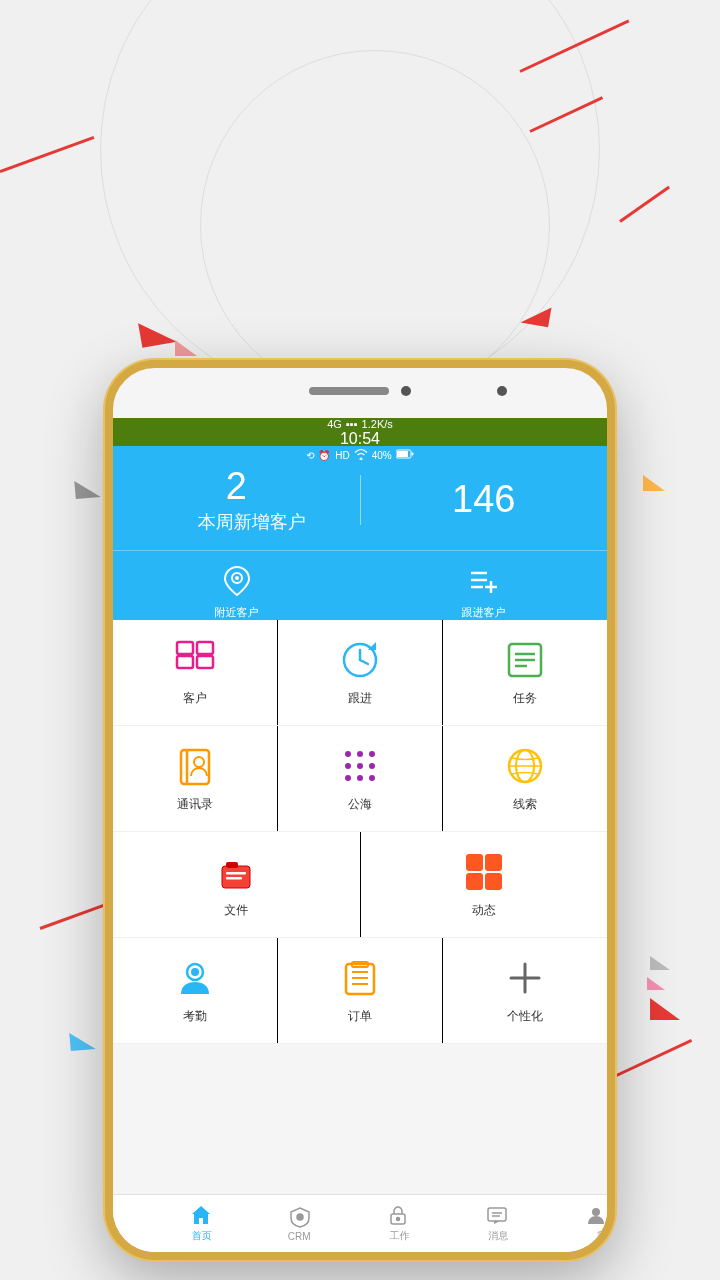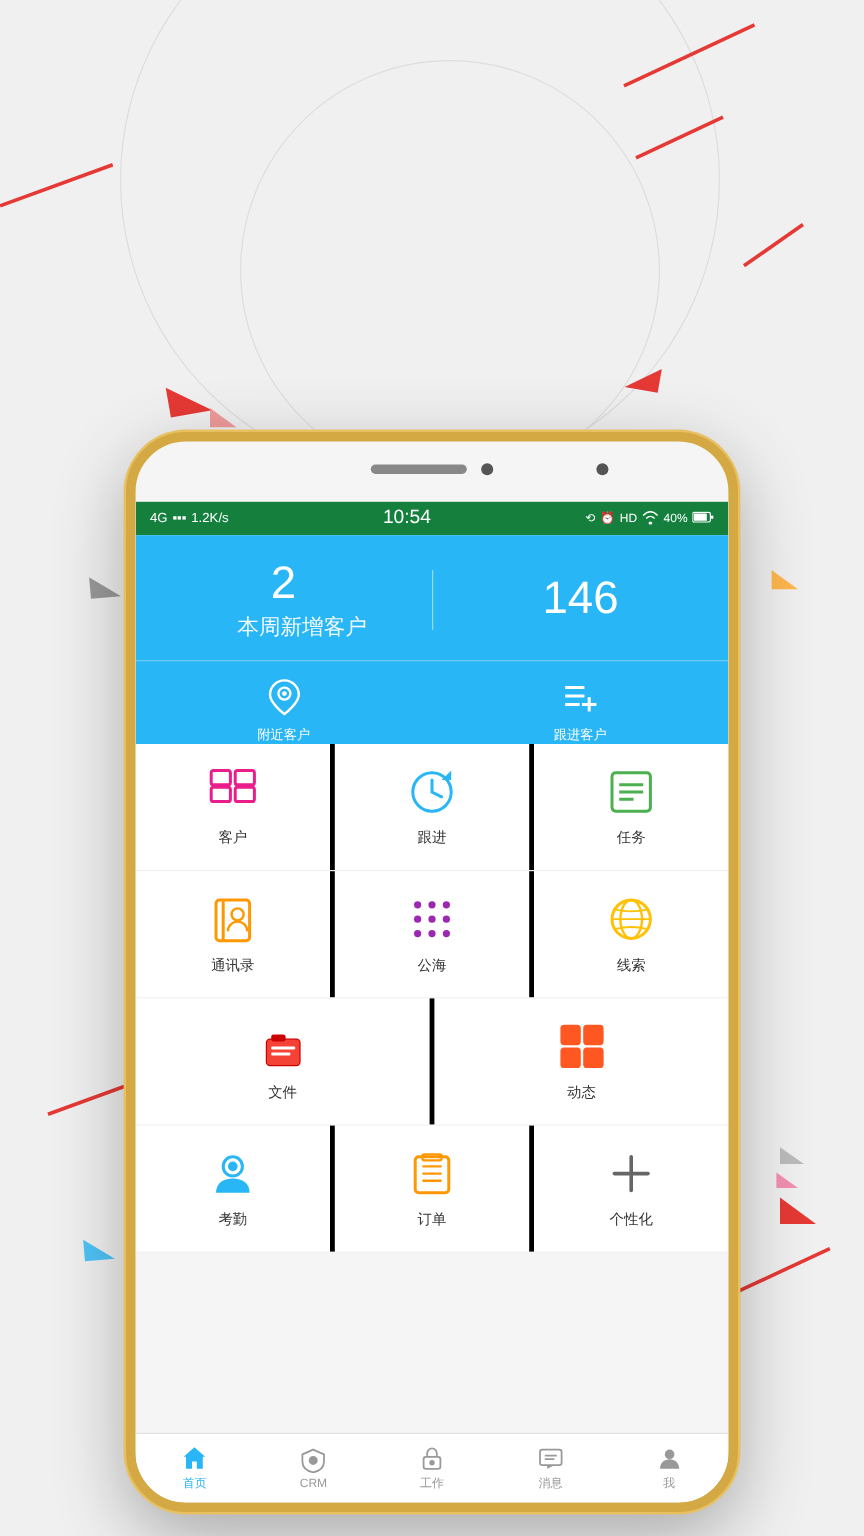--- a/index.html
+++ b/index.html
@@ -204,27 +204,28 @@
       position: absolute;
       top: 50px;
       left: 0; right: 0; bottom: 0;
       background: #f5f5f5;
       overflow: hidden;
     }
 
     
     .status-bar {
       height: 28px;
-      background: #15803d;
+      background: #4d7c0f;
       display: flex;
       align-items: center;
       justify-content: space-between;
       padding: 0 12px;
       color: white;
       font-size: 11px;
+      flex-direction: column;
     }
 
     .status-left {
       display: flex;
       align-items: center;
       gap: 4px;
     }
 
     .status-center {
       font-size: 16px;
@@ -314,21 +315,21 @@
     }
 
     .grid-item {
       flex: 1;
       display: flex;
       flex-direction: column;
       align-items: center;
       justify-content: center;
       padding: 18px 10px;
       cursor: pointer;
-      border-right: 4px solid #000000;
+      border-right: 1px solid #000000;
     }
 
     .grid-item:last-child {
       border-right: none;
     }
 
     .grid-icon {
       width: 44px;
       height: 44px;
       display: flex;
@@ -351,21 +352,21 @@
       background: white;
       border-top: 1px solid #e0e0e0;
       display: flex;
       align-items: center;
     }
 
     .tab-item {
       flex: 1;
       display: flex;
       flex-direction: column;
-      align-items: center;
+      align-items: flex-end;
       justify-content: center;
       gap: 3px;
       cursor: pointer;
       padding: 4px 0;
     }
 
     .tab-icon {
       width: 22px;
       height: 22px;
       display: flex;

